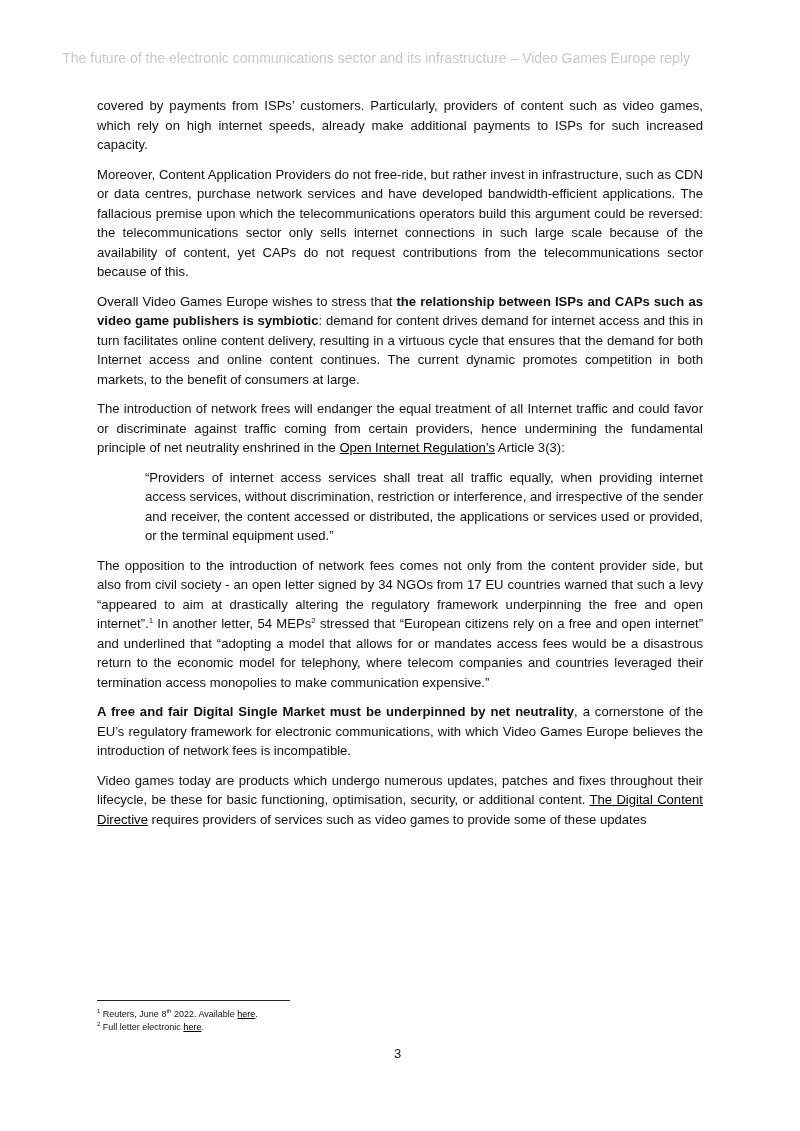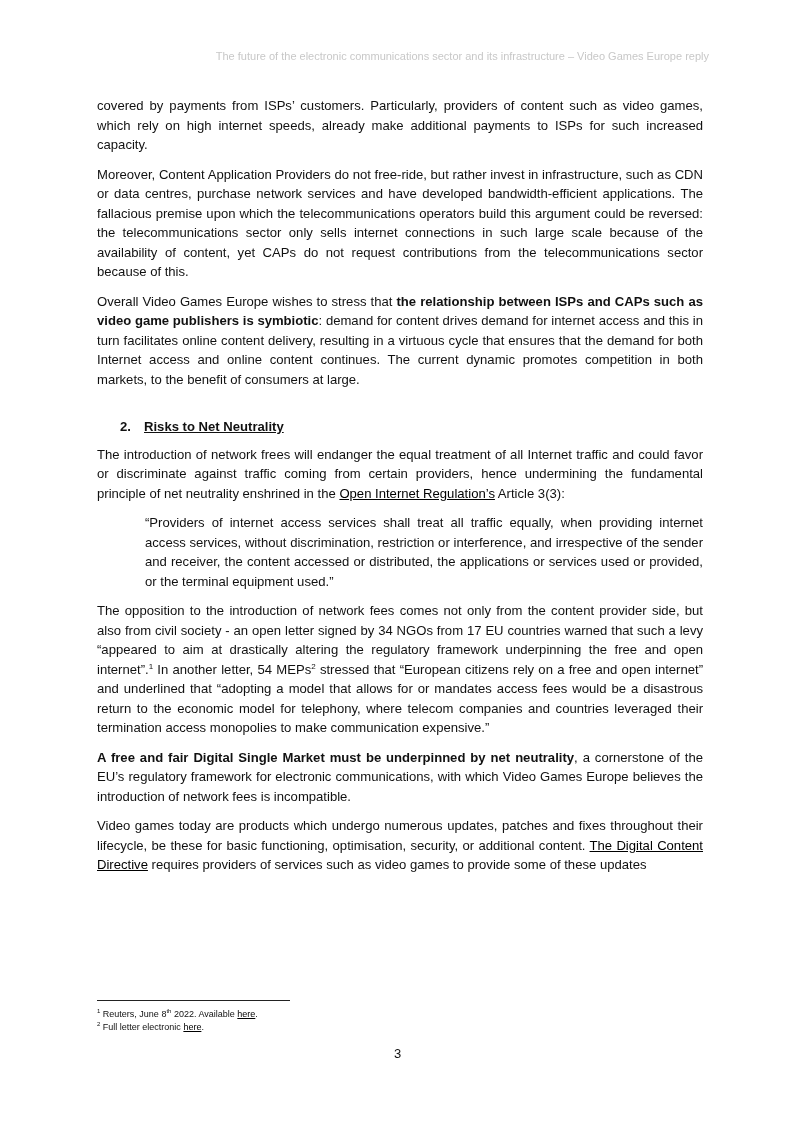--- a/index.html
+++ b/index.html
@@ -1,18 +1,18 @@
 <!DOCTYPE html>
 <html><head>
 <meta charset="utf-8">
 <style>
   html, body { margin: 0; padding: 0; background: #ffffff; }
   body { width: 800px; height: 1131px; position: relative; overflow: hidden;
          font-family: "Liberation Sans", "DejaVu Sans", sans-serif; color: #111; }
-  .header { position: absolute; top: 50px; right: 91px; font-size: 11px; color: #c8c8c8; }
+  .header { position: absolute; top: 50px; right: 110px; font-size: 14px; color: #c8c8c8; }
   .content { position: absolute; left: 97px; top: 80px; width: 606px; font-size: 13.1px; line-height: 19.5px; }
   p { margin: 0 0 10px 0; text-align: justify; }
   .p1 { margin-top: 16px; }
   b { font-weight: bold; }
   .heading { margin: 28px 0 8px 0; font-weight: bold; font-size: 13.1px; }
   .heading .num { display: inline-block; width: 24px; margin-left: 23px; }
   .heading .title { text-decoration: underline; }
   a.link { color: #000000; text-decoration: underline; }
   blockquote { margin: 1px 0 10px 48px; text-align: justify; }
   sup { font-size: 8px; line-height: 0; vertical-align: super; }
@@ -24,21 +24,20 @@
 </head>
 <body>
 
 <div class="header">The future of the electronic communications sector and its infrastructure – Video Games Europe reply</div>
 
 <div class="content">
   <p class="p1">covered by payments from ISPs’ customers. Particularly, providers of content such as video games, which rely on high internet speeds, already make additional payments to ISPs for such increased capacity.</p>
   <p>Moreover, Content Application Providers do not free-ride, but rather invest in infrastructure, such as CDN or data centres, purchase network services and have developed bandwidth-efficient applications. The fallacious premise upon which the telecommunications operators build this argument could be reversed: the telecommunications sector only sells internet connections in such large scale because of the availability of content, yet CAPs do not request contributions from the telecommunications sector because of this.</p>
   <p><span>Overall Video Games Europe wishes to stress that </span><b>the relationship between ISPs and CAPs such as video game publishers is symbiotic</b><span>: demand for content drives demand for internet access and this in turn facilitates online content delivery, resulting in a virtuous cycle that ensures that the demand for both Internet access and online content continues. The current dynamic promotes competition in both markets, to the benefit of consumers at large.</span></p>
 
-  <div class="heading"><span class="num">2.</span><span class="title">Risks to Net Neutrality</span></div>
   <p><span>The introduction of network frees will endanger the equal treatment of all Internet traffic and could favor or discriminate against traffic coming from certain providers, hence undermining the fundamental principle of net neutrality enshrined in the </span><a class="link" href="#">Open Internet Regulation’s</a><span> Article 3(3):</span></p>
   <blockquote>“Providers of internet access services shall treat all traffic equally, when providing internet access services, without discrimination, restriction or interference, and irrespective of the sender and receiver, the content accessed or distributed, the applications or services used or provided, or the terminal equipment used.”</blockquote>
   <p><span>The opposition to the introduction of network fees comes not only from the content provider side, but also from civil society - an open letter signed by 34 NGOs from 17 EU countries warned that such a levy “appeared to aim at drastically altering the regulatory framework underpinning the free and open internet”.</span><sup>1</sup><span> In another letter, 54 MEPs</span><sup>2</sup><span> stressed that “European citizens rely on a free and open internet” and underlined that “adopting a model that allows for or mandates access fees would be a disastrous return to the economic model for telephony, where telecom companies and countries leveraged their termination access monopolies to make communication expensive.”</span></p>
   <p><b>A free and fair Digital Single Market must be underpinned by net neutrality</b><span>, a cornerstone of the EU’s regulatory framework for electronic communications, with which Video Games Europe believes the introduction of network fees is incompatible.</span></p>
 
   <p><span>Video games today are products which undergo numerous updates, patches and fixes throughout their lifecycle, be these for basic functioning, optimisation, security, or additional content. </span><a class="link" href="#">The Digital Content Directive</a><span> requires providers of services such as video games to provide some of these updates</span></p>
 </div>
 
 <div class="fn-rule"></div>
 <div class="footnotes">

